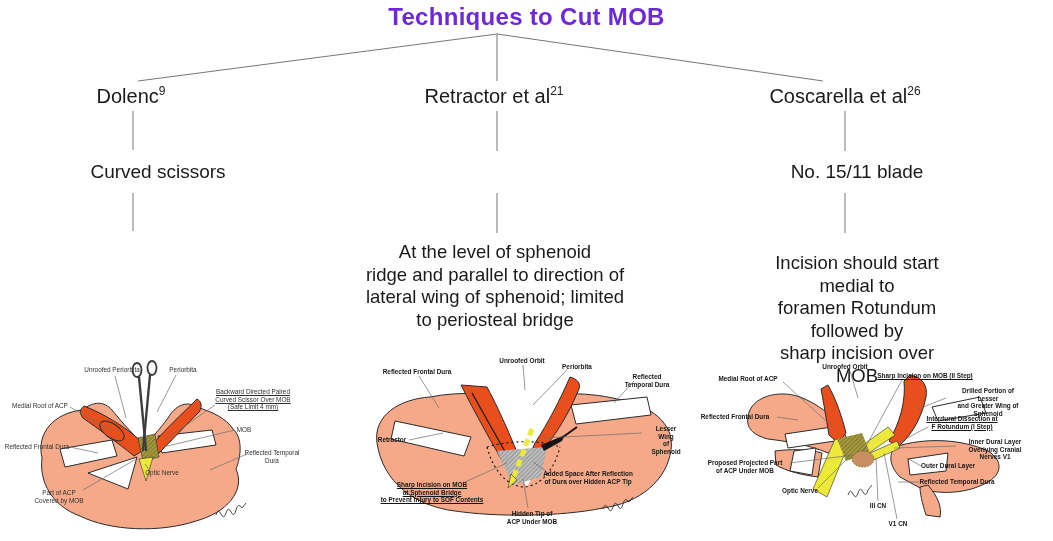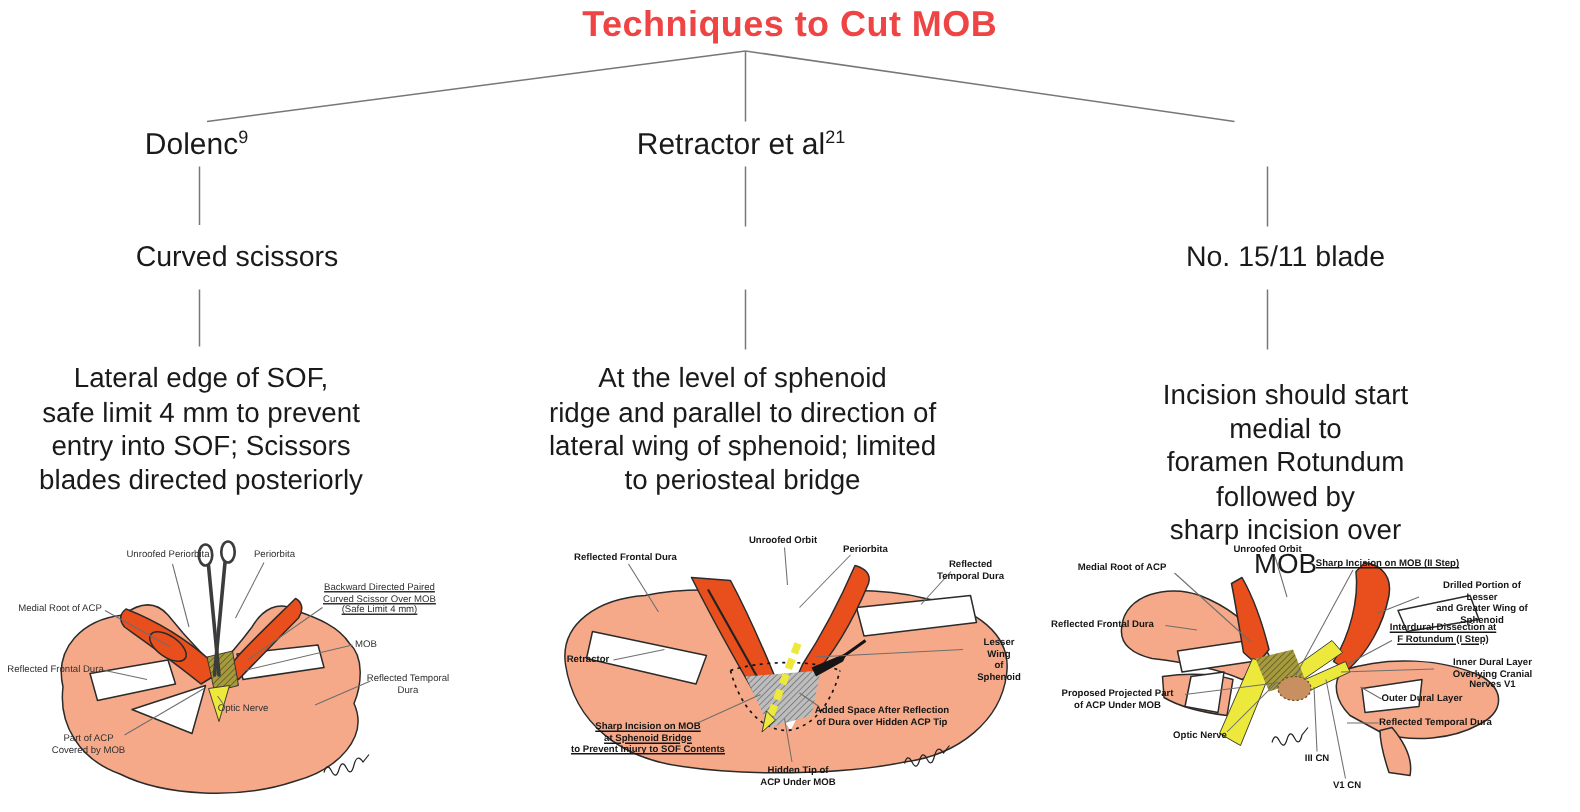--- a/index.html
+++ b/index.html
@@ -1,19 +1,19 @@
 <!DOCTYPE html>
 <html style="--dura-salmon: #F5A988; --periorbita-orange: #E84F1D; --nerve-yellow: #EDE93C; --mob-olive: #A59A3D; --leader-line: #6e6e6e;"><head>
 <meta charset="utf-8">
 <style>
   html,body{margin:0;padding:0;background:#fff;}
   .page{position:relative;width:1053px;height:541px;background:#fff;overflow:hidden;
         font-family:"Liberation Sans",sans-serif;color:#1a1a1a;}
   .title{position:absolute;top:3px;left:0;width:100%;text-align:center;
-         font-size:24px;font-weight:bold;letter-spacing:.3px;color:#ef4444;}
+         font-size:24px;font-weight:bold;letter-spacing:.3px;color:#6d28d9;}
   svg.overlay{position:absolute;left:0;top:0;pointer-events:none;}
   .node{position:absolute;transform:translateX(-50%);text-align:center;white-space:pre-line;}
   .author{font-size:20px;}
   .author sup{font-size:12px;}
   .tool{font-size:19px;margin-left:25px;}
   .desc{font-size:18.5px;line-height:22.5px;}
   .figure{position:absolute;}
   .figure svg{position:absolute;left:0;top:0;}
   .flabel{position:absolute;transform:translateX(-50%);text-align:center;
           font-size:6.4px;line-height:7.5px;white-space:pre-line;color:#303030;}
@@ -49,31 +49,28 @@
     <line class="tree" x1="133" y1="111" x2="133" y2="150"></line>
     <line class="tree" x1="497" y1="111" x2="497" y2="151"></line>
     <line class="tree" x1="845" y1="111" x2="845" y2="151"></line>
     <line class="tree" x1="133" y1="193" x2="133" y2="231"></line>
     <line class="tree" x1="497" y1="193" x2="497" y2="233"></line>
     <line class="tree" x1="845" y1="193" x2="845" y2="233"></line>
   </svg>
 
   <div class="node author" style="left:131px;top:84px"><span>Dolenc</span><sup>9</sup></div>
   <div class="node tool" style="left:133px;top:161px">Curved scissors</div>
-  <div class="node desc" style="left:134px;top:241px">Lateral edge of SOF,
-safe limit 4 mm to prevent
-entry into SOF; Scissors
-blades directed posteriorly</div>
 
   <div class="node author" style="left:494px;top:84px"><span>Retractor et al</span><sup>21</sup></div>
   <div class="node desc" style="left:495px;top:241px">At the level of sphenoid
 ridge and parallel to direction of
 lateral wing of sphenoid; limited
 to periosteal bridge</div>
 
+  <div class="node author" style="left:845px;top:84px"><span>Coscarella et al</span><sup>26</sup></div>
   <div class="node tool" style="left:832px;top:161px">No. 15/11 blade</div>
   <div class="node desc" style="left:857px;top:252px">Incision should start medial to
 foramen Rotundum followed by
 sharp incision over MOB</div>
 
   <div class="figure" style="left:0;top:360px;width:330px;height:181px">
     <svg width="330" height="181" viewBox="0 0 330 181">
       <defs>
         <pattern id="hatch1" width="3" height="3" patternTransform="rotate(45)" patternUnits="userSpaceOnUse">
           <rect width="3" height="3" fill="var(--mob-olive)"></rect>

